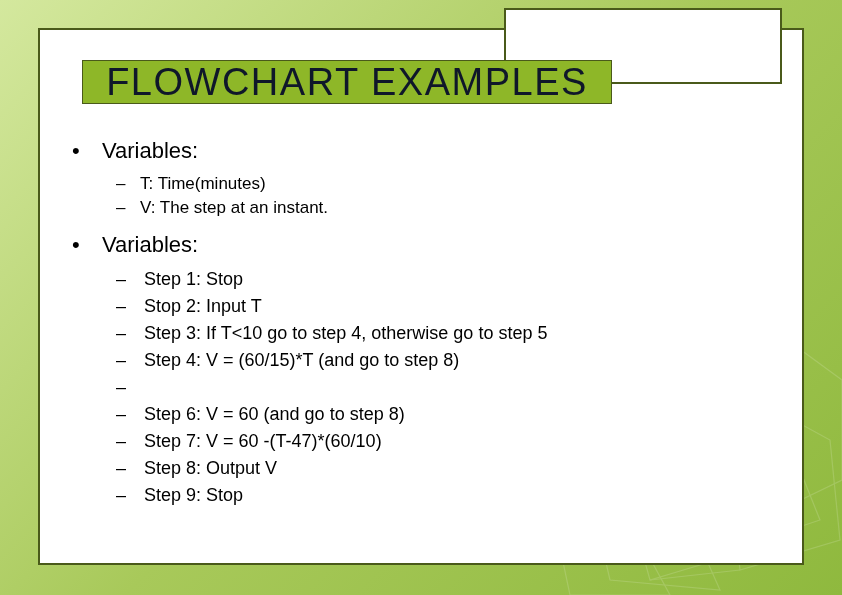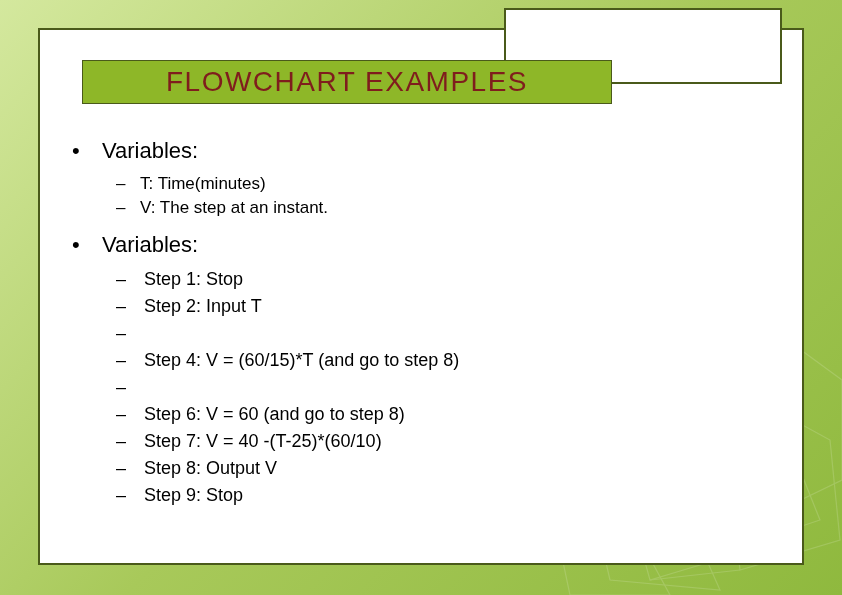--- a/index.html
+++ b/index.html
@@ -41,22 +41,22 @@
     left: 82px;
     width: 530px;
     height: 44px;
     background: #8eb728;
     border: 1px solid #4a5a1a;
     display: flex;
     align-items: center;
     justify-content: center;
   }
   .title-text {
-    color: #7f1d1d;
-    font-size: 28px;
+    color: #0f172a;
+    font-size: 38px;
     letter-spacing: 1.5px;
     font-weight: 400;
   }
   .content {
     position: absolute;
     top: 138px;
     left: 72px;
     right: 60px;
     color: #000;
   }
@@ -144,39 +144,40 @@
     <span class="bullet">•</span>
     <span>Variables:</span>
   </div>
   <div class="algo-list">
     <div class="algo-item">
         <span class="dash">–</span>
         <span>Step 1: Stop</span>
       </div>
     <div class="algo-item">
         <span class="dash">–</span>
-        <span>Step 2: Input T</span>
+        <span>Stop 2: Input T</span>
       </div>
     <div class="algo-item">
         <span class="dash">–</span>
+        <span>Step 3: If T&lt;10 go to step 4, otherwise go to step 5</span>
       </div>
     <div class="algo-item">
         <span class="dash">–</span>
         <span>Step 4: V = (60/15)*T (and go to step 8)</span>
       </div>
     <div class="algo-item">
         <span class="dash">–</span>
       </div>
     <div class="algo-item">
         <span class="dash">–</span>
         <span>Step 6: V = 60  (and go to step 8)</span>
       </div>
     <div class="algo-item">
         <span class="dash">–</span>
-        <span>Step 7: V = 40 -(T-25)*(60/10)</span>
+        <span>Step 7: V = 60 -(T-47)*(60/10)</span>
       </div>
     <div class="algo-item">
         <span class="dash">–</span>
         <span>Step 8: Output V</span>
       </div>
     <div class="algo-item">
         <span class="dash">–</span>
         <span>Step 9: Stop</span>
       </div>
   </div>

